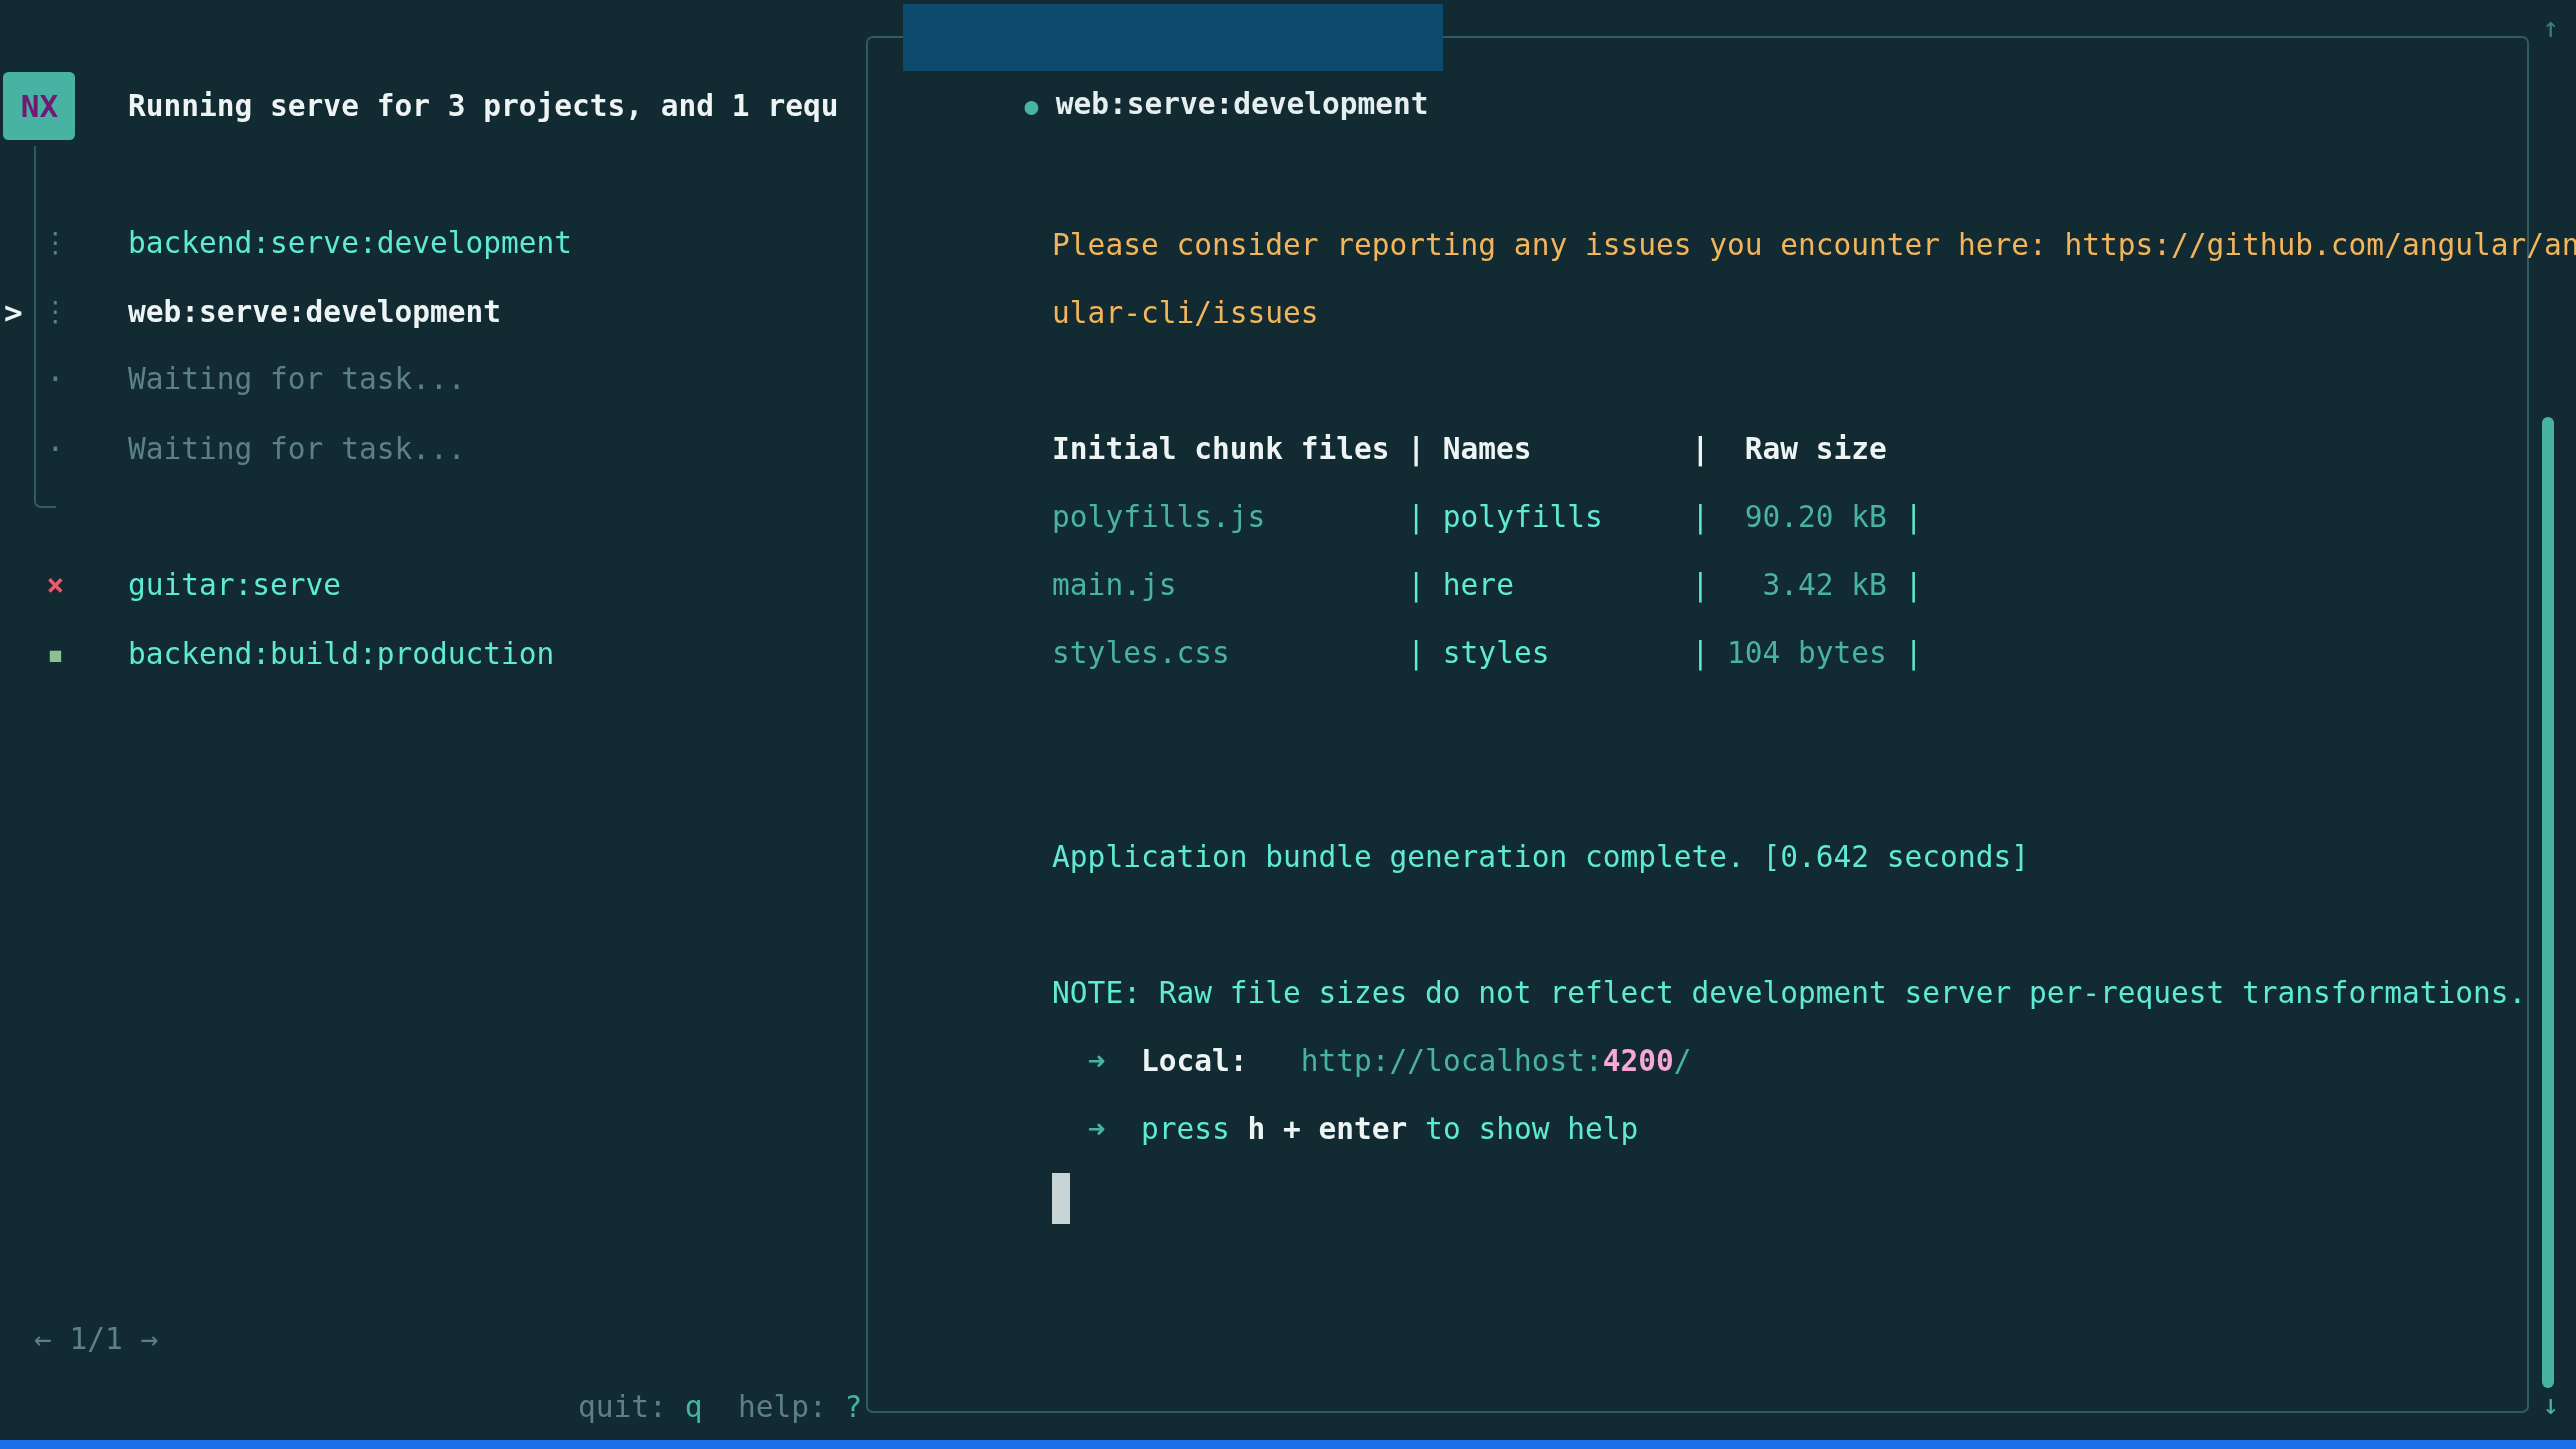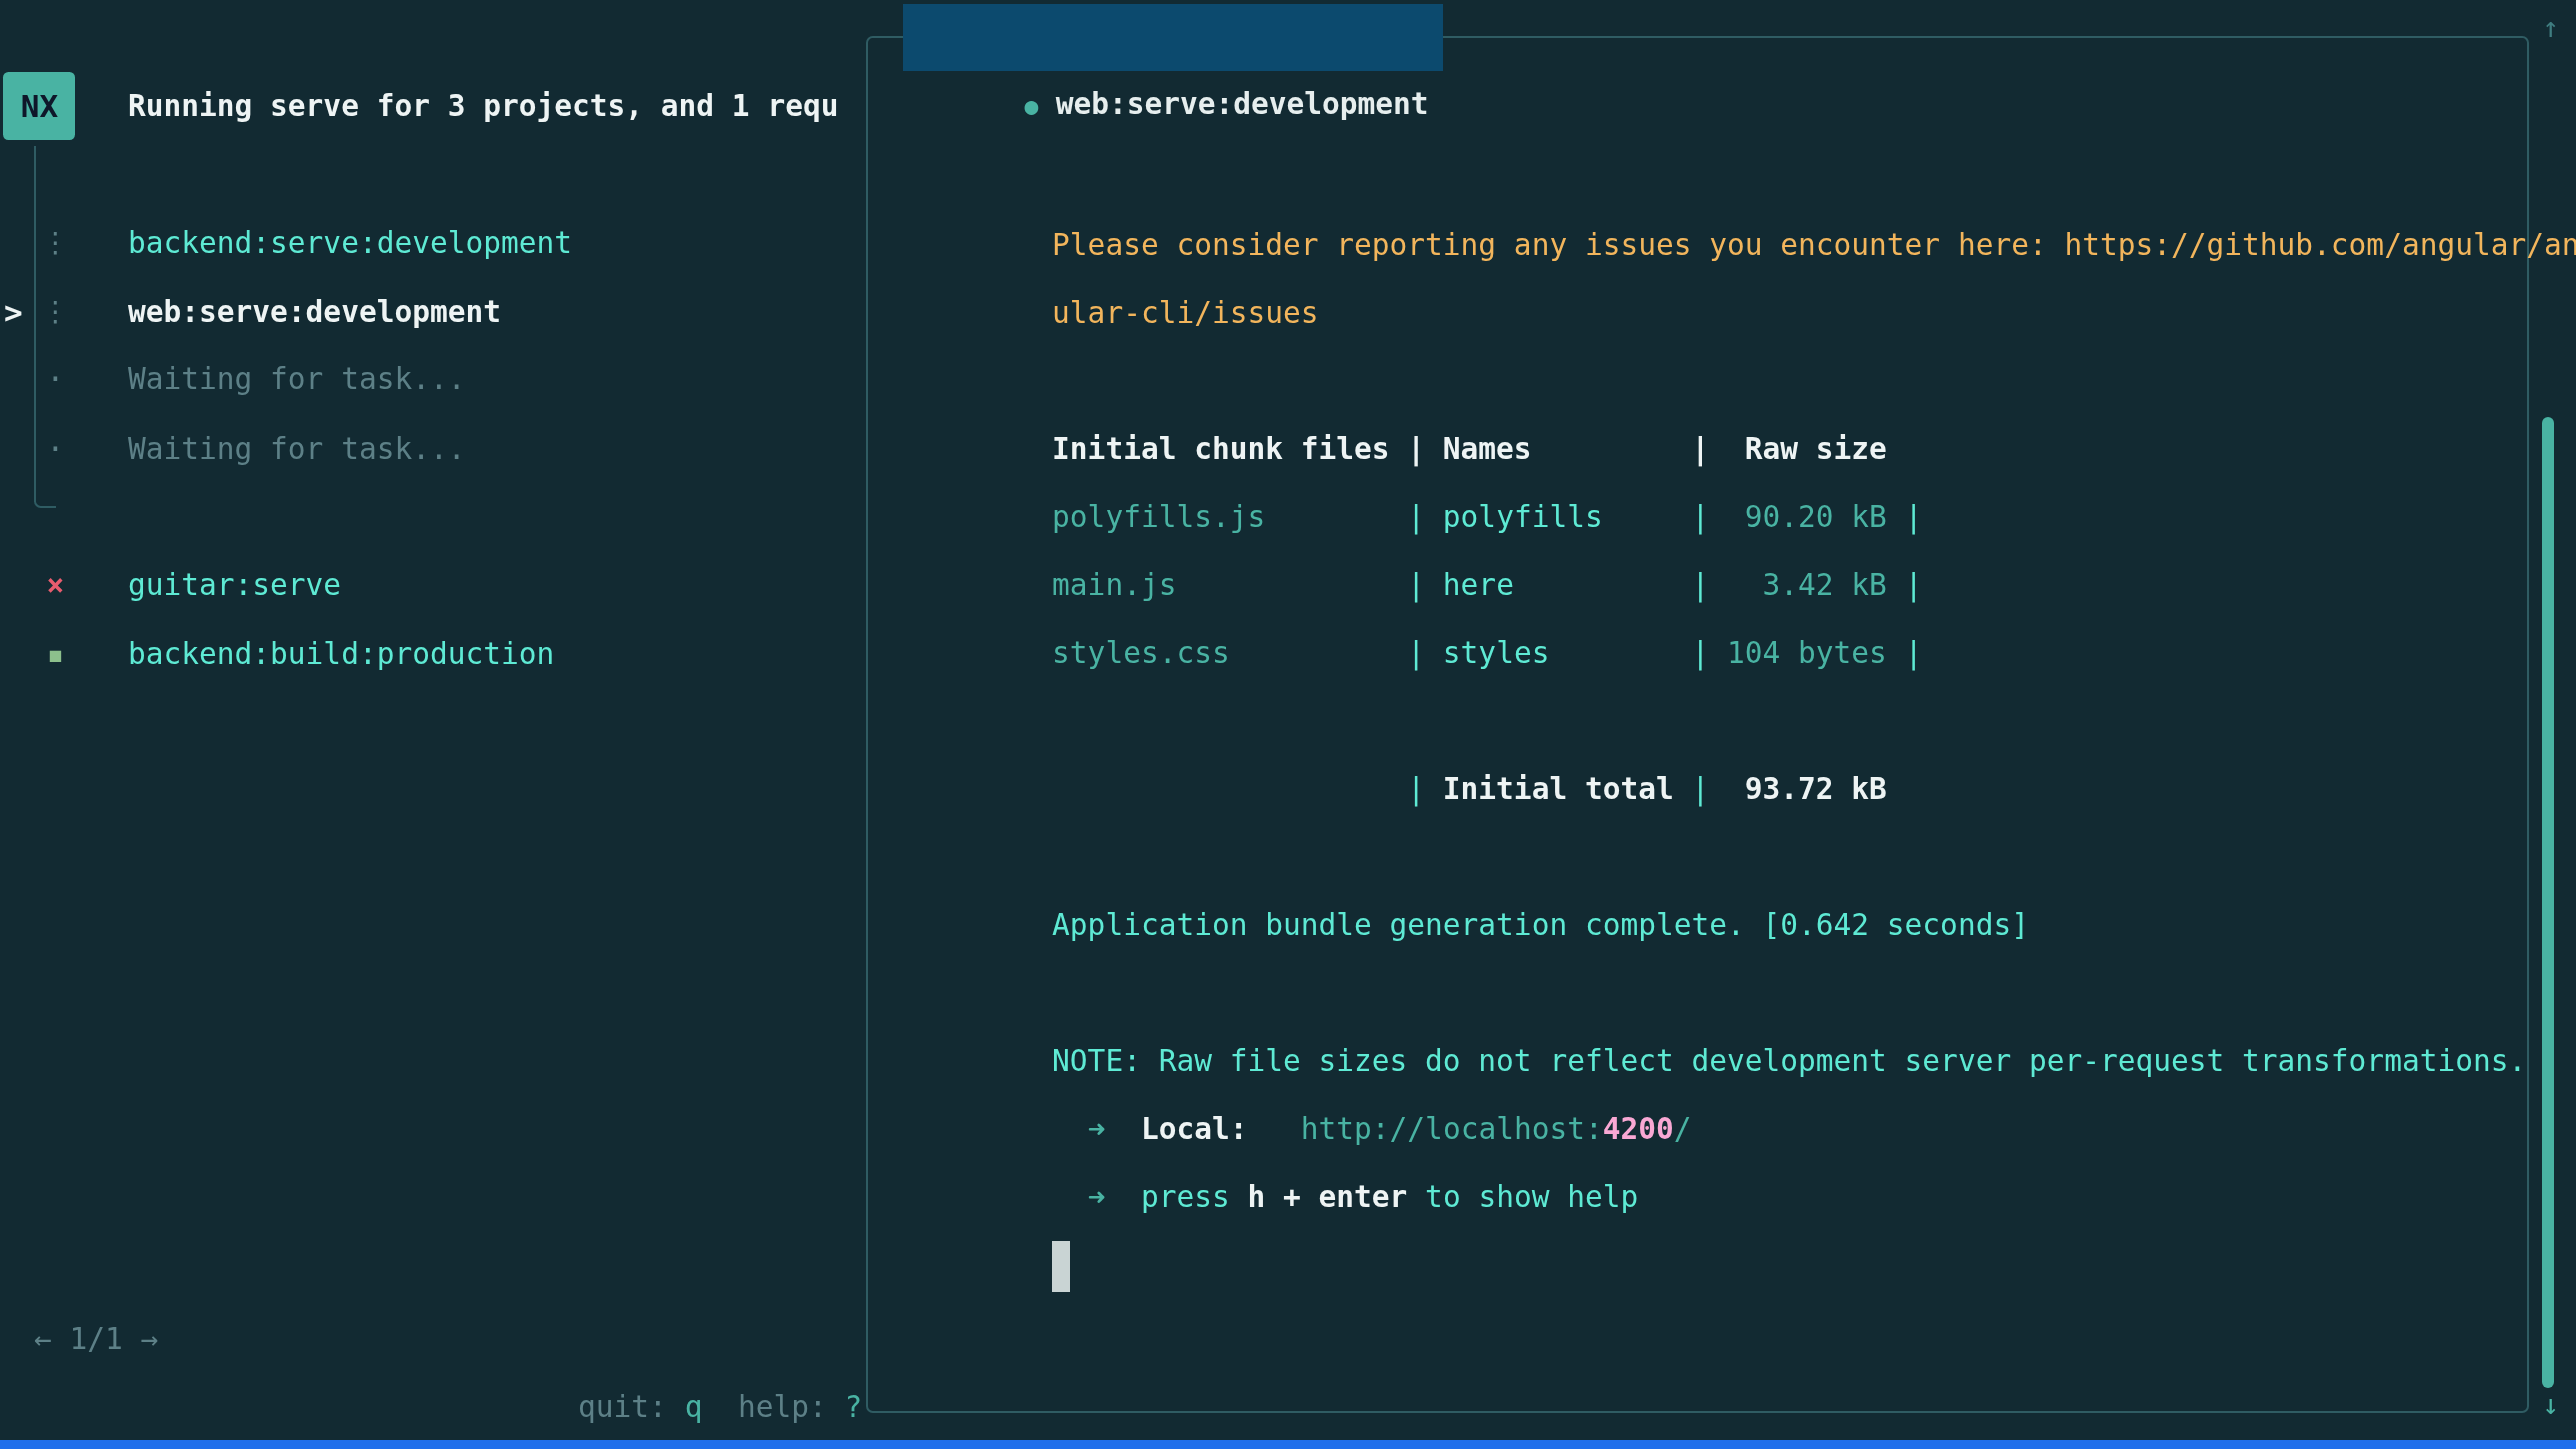--- a/index.html
+++ b/index.html
@@ -19,21 +19,21 @@
   .yellow{color:#f2b55c;}
   .dim{color:#5d8087;}
   .red{color:#e75c6e;font-weight:700;}
   .green{color:#8cc08c;}
   .icon{font-family:"DejaVu Sans Mono","DejaVu Sans",monospace;}
 
   
   .nx-badge{
     left:3.4px;top:72px;width:72px;height:68px;background:#49b3a3;
     border-radius:5.4px;display:flex;align-items:center;justify-content:center;
-    color:#0f172a;font-weight:700;font-size:31px;
+    color:#701a75;font-weight:700;font-size:31px;
   }
   .sidebar-title{
     left:128px;top:72px;height:68px;line-height:68px;width:735px;
     overflow:hidden;white-space:pre;font-weight:700;color:#eef4f4;
   }
   .tree-line{
     left:34px;top:146px;width:20px;height:360px;
     border-left:2px solid #2f5c63;border-bottom:2px solid #2f5c63;
     border-bottom-left-radius:6.7px;
   }
@@ -153,23 +153,20 @@
       <div class="tline">
         <span class="teal">main.js             </span><span class="fg">| </span><span class="fg">here          </span><span class="fg">|   </span><span class="teal">3.42 kB</span><span class="fg"> | </span>
       </div>
 
       <div class="tline">
         <span class="teal">styles.css          </span><span class="fg">| </span><span class="fg">styles        </span><span class="fg">| </span><span class="teal">104 bytes</span><span class="fg"> | </span>
       </div>
 
       <div class="tline"></div>
 
-      <div class="tline">
-        <span class="fg">                    | </span><span class="bright">Initial total</span><span class="fg"> |  </span><span class="bright">93.72 kB</span>
-      </div>
 
       <div class="tline"></div>
 
       <div class="tline">
         <span class="fg">Application bundle generation complete. [0.642 seconds]</span>
       </div>
 
       <div class="tline"></div>
 
 

